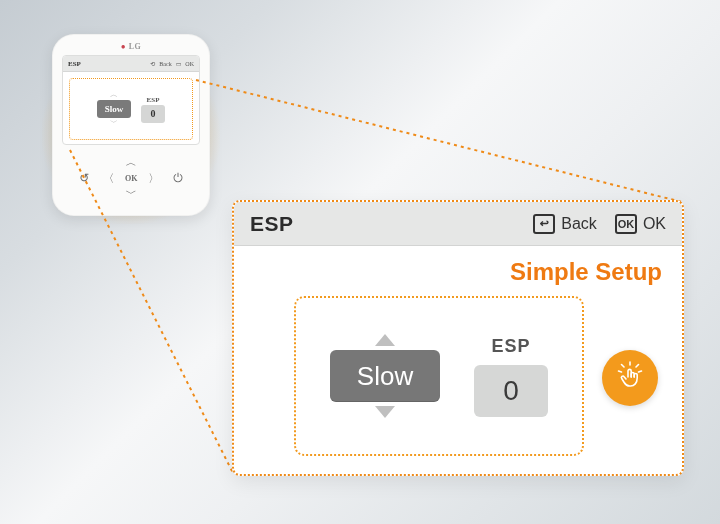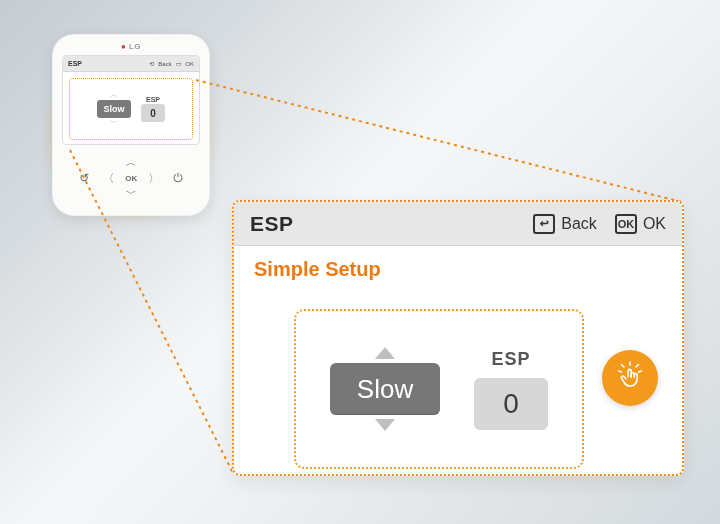--- a/index.html
+++ b/index.html
@@ -11,20 +11,21 @@
 
   
   .device {
     position: absolute;
     left: 52px; top: 34px;
     width: 158px; height: 182px;
     background: #fbfbfa;
     border-radius: 22px;
     box-shadow: 0 4px 14px rgba(0,0,0,.10), inset 0 0 0 1px rgba(0,0,0,.04);
     padding: 8px 10px 10px;
+    font-family: Liberation Serif, serif;
   }
   .brand {
     text-align: center;
     font-size: 8px;
     letter-spacing: .5px;
     color: #9a9a9a;
     font-weight: 600;
     margin-bottom: 4px;
   }
   .brand .dot { color:#c8444f; }
@@ -114,22 +115,22 @@
   .panel-hdr .title { font-size:21px; font-weight:800; color:#2b2b2b; letter-spacing:.5px;}
   .hdr-actions { display:flex; gap:18px; align-items:center; }
   .hdr-btn { display:flex; align-items:center; gap:6px; font-size:16px; color:#333; font-weight:500; cursor:pointer;}
   .hdr-btn .box {
     width:22px; height:20px; border:2px solid #333; border-radius:3px;
     display:flex; align-items:center; justify-content:center;
     font-size:11px; font-weight:800;
   }
   .panel-body { position:relative; padding:12px 20px; height:232px; }
   .subtitle {
-    text-align:left; font-size:20px; font-weight:700;
-    color:#ef7a12; margin-bottom:28px;
+    text-align:right; font-size:24px; font-weight:700;
+    color:#ef7a12; margin-bottom:10px;
   }
   .setup-frame {
     position:relative;
     width:290px; height:160px;
     margin-left:40px;
     border:2.5px dotted #f29a1f;
     border-radius:10px;
     display:flex; align-items:center; justify-content:center; gap:34px;
   }
   .col { display:flex; flex-direction:column; align-items:center; gap:4px; }

